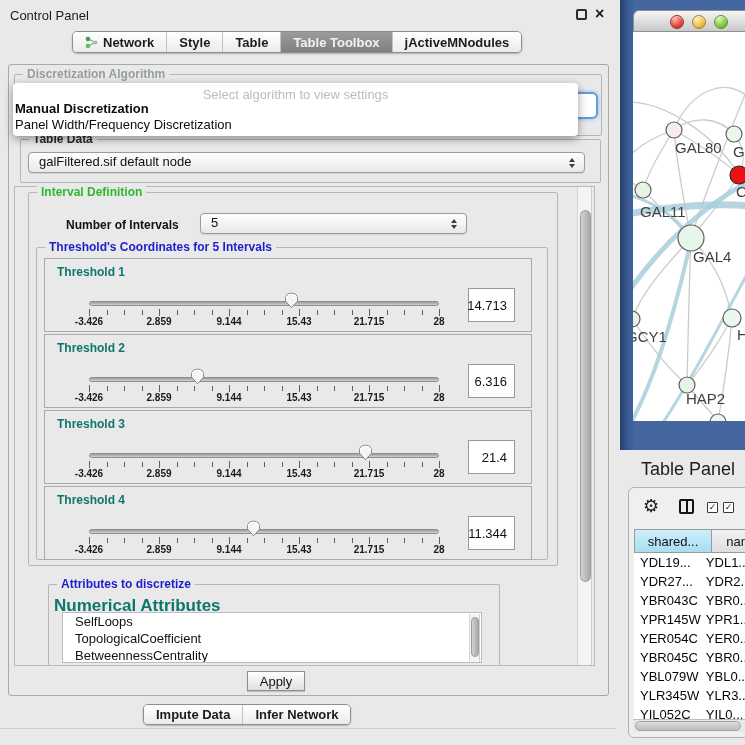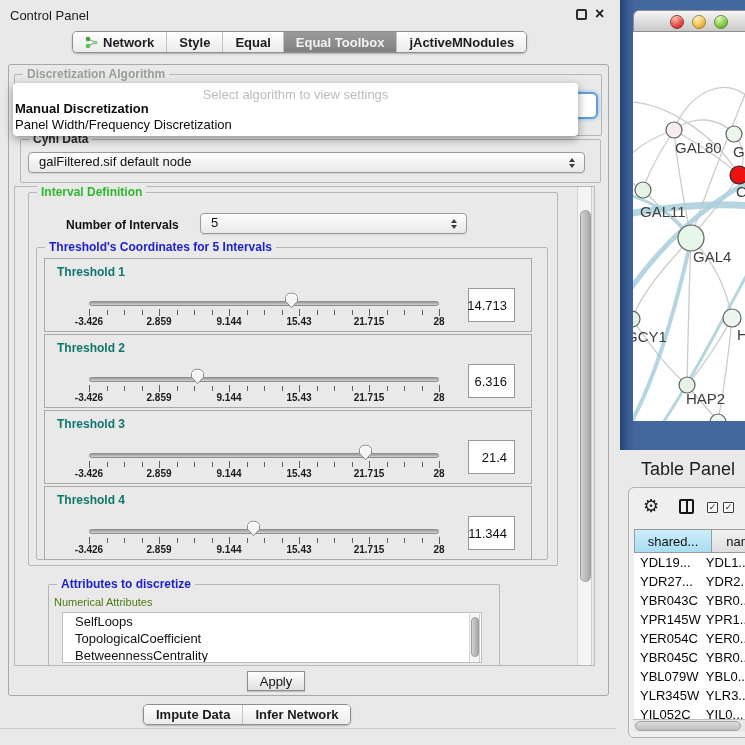--- a/index.html
+++ b/index.html
@@ -98,45 +98,45 @@
             <circle cx="3" cy="10" r="2.3" fill="#5cc25c"></circle>
             <circle cx="10.5" cy="6.5" r="2.1" fill="#8fd08f"></circle>
           </svg>
         </span>
         <span>Network</span>
       </div>
       <div class="si">
         <span>Style</span>
       </div>
       <div class="si">
-        <span>Equal</span>
+        <span>Table</span>
       </div>
       <div class="si sel">
-        <span>Equal Toolbox</span>
+        <span>Table Toolbox</span>
       </div>
       <div class="si">
         <span>jActiveMNodules</span>
       </div>
     </div>
 
   <div class="abs mainpanel" style="left:8px;top:64px;width:601px;height:632px"></div>
 
   <div class="abs group" style="left:14px;top:74px;width:588px;height:62px">
     <span class="gtitle t-faded">Discretization Algorithm</span>
   </div>
   <div class="abs focusring" style="left:22px;top:92px;width:576px;height:27px"></div>
 
   <div class="abs popup" style="left:13px;top:83px;width:565px;height:53px">
     <div class="ph">Select algorithm to view settings</div>
     <div class="it1">Manual Discretization</div>
     <div class="it2">Panel Width/Frequency Discretization</div>
   </div>
 
   <div class="abs group" style="left:20px;top:139px;width:581px;height:44px">
-    <span class="gtitle t-dark">Cyni Data</span>
+    <span class="gtitle t-dark">Table Data</span>
   </div>
   <div class="abs combo" style="left:28px;top:152px;width:557px;height:21px">
     <span>galFiltered.sif default node</span>
     <span class="spin">
         <i class="up"></i>
         <i class="dn"></i>
       </span>
   </div>
 
   <div class="abs" style="left:14px;top:186px;width:581px;height:480px;border:1px solid #b9b9b9"></div>
@@ -307,21 +307,21 @@
             <path d="M2.5,6.8 Q2.8,2.4 7.5,2.4 Q12.2,2.4 12.5,6.8" fill="none" stroke="#ffffff" stroke-width="1.4"></path>
           </svg>
         </div>
         <div class="vbox">11.344</div>
       </div>
     </div>
 
   <div class="abs group" style="left:48px;top:584px;width:452px;height:82px;border-bottom:none">
     <span class="gtitle t-blue">Attributes to discretize</span>
   </div>
-  <div class="abs" style="left:54px;top:596px;font-size:11px;font-weight:400;color:#4d7c0f">Numerical Attributes</div>
+  <div class="abs" style="left:54px;top:596px;font-size:17px;font-weight:700;color:#0f766e">Numerical Attributes</div>
   <div class="abs listbox" id="attr-list" style="left:62px;top:612px;width:420px;height:51px">
 
   <div class="li">SelfLoops</div>
       <div class="li">TopologicalCoefficient</div>
       <div class="li">BetweennessCentrality</div>
       <div class="abs vtrack" style="right:1px;top:1px;width:11px;height:49px">
       <div class="vthumb" style="position:absolute;left:1px;top:3px;width:8px;height:40px"></div>
     </div>
     </div>
 

